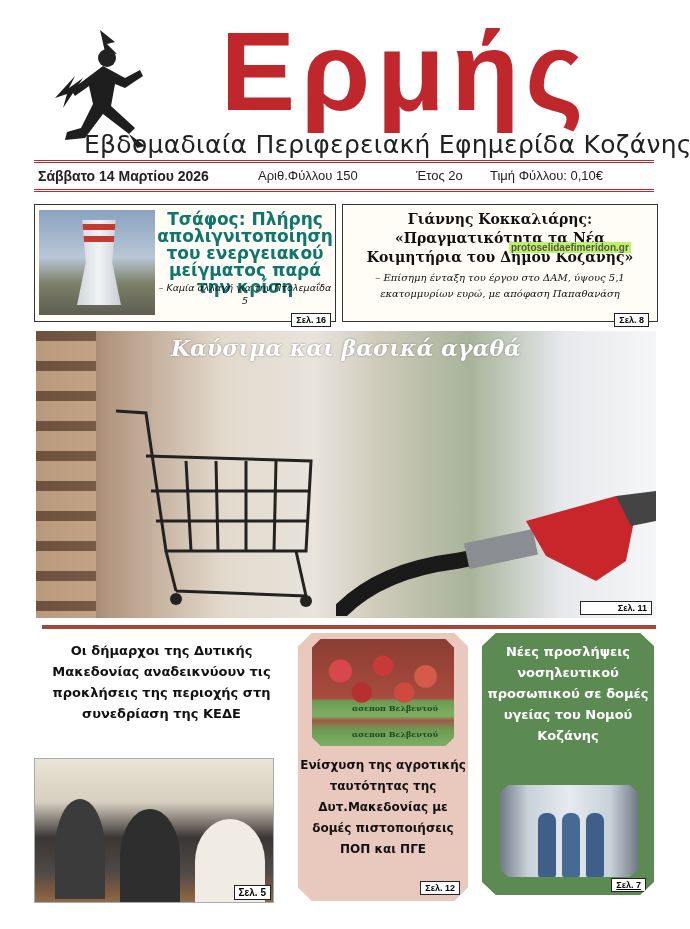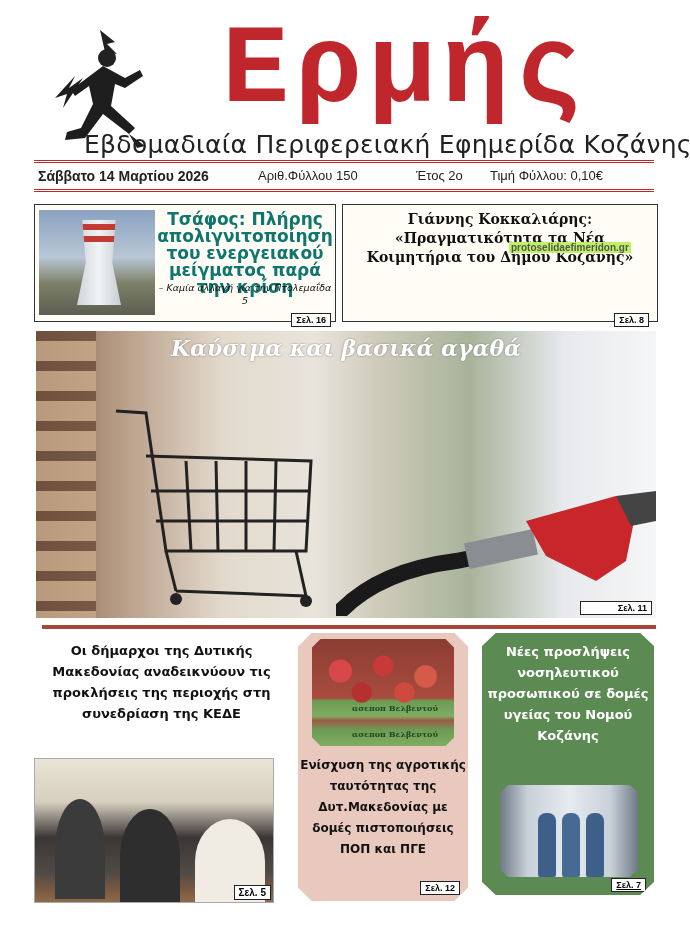--- a/index.html
+++ b/index.html
@@ -1,20 +1,20 @@
 <!DOCTYPE html>
 <html><head>
 <meta charset="utf-8">
 <style>
   * { box-sizing: border-box; margin: 0; padding: 0; }
   body { width: 690px; height: 929px; background: #fff; font-family: "DejaVu Sans", sans-serif; position: relative; overflow: hidden; }
   .abs { position: absolute; }
   
   .logo-runner { left: 45px; top: 28px; width: 110px; height: 130px; }
-  .title { left: 165px; top: 12px; width: 480px; height: 120px; font-family: Liberation Mono, monospace; font-weight: bold; font-size: 112px; color: #c0272d; letter-spacing: 6px; line-height: 120px; text-align: center; }
+  .title { left: 165px; top: 12px; width: 480px; height: 120px; font-family: Liberation Sans, sans-serif; font-weight: bold; font-size: 112px; color: #c0272d; letter-spacing: 6px; line-height: 120px; text-align: center; }
   .subtitle { left: 84px; top: 130px; width: 590px; font-size: 25px; color: #222; letter-spacing: 0.3px; white-space: nowrap; }
   .rule { left: 34px; width: 620px; height: 3px; border-top: 1px solid #c0272d; border-bottom: 1px solid #c0272d; }
   .infobar { left: 38px; top: 168px; width: 620px; height: 20px; font-size: 13px; color: #222; white-space: nowrap; }
   .infobar .date { position: absolute; left: 0; font-weight: bold; font-family: "Liberation Sans", sans-serif; font-size: 14px; }
   .infobar .issue { position: absolute; left: 220px; font-family: "Liberation Sans", sans-serif; font-size: 13px; }
   .infobar .year { position: absolute; left: 378px; font-family: "Liberation Sans", sans-serif; font-size: 13px; }
   .infobar .price { position: absolute; left: 452px; font-family: "Liberation Sans", sans-serif; font-size: 13px; }
   
   .box { border: 1px solid #333; background: #fffdf5; }
   .page-ref { position: absolute; border: 1px solid #222; background: #fff; font-size: 9px; font-weight: bold; padding: 1px 4px; font-family: "Liberation Sans", sans-serif; }
@@ -87,20 +87,21 @@
       </div>
   </div>
   <div class="head">Τσάφος: Πλήρης απολιγνιτοποίηση του ενεργειακού μείγματος παρά την κρίση</div>
   <div class="sub">– Καμία αλλαγή για την Πτολεμαΐδα 5</div>
   <div class="page-ref" style="right:4px;bottom:-6px">Σελ. 16</div>
 </div>
 
 <div class="abs box box2">
   <div class="head">Γιάννης Κοκκαλιάρης: «Πραγματικότητα τα Νέα Κοιμητήρια του Δήμου Κοζάνης»</div>
   <div class="watermark">protoselidaefimeridon.gr</div>
+  <div class="sub">– Επίσημη ένταξη του έργου στο ΔΑΜ, ύψους 5,1 εκατομμυρίων ευρώ, με απόφαση Παπαθανάση</div>
   <div class="page-ref" style="right:8px;bottom:-6px">Σελ. 8</div>
 </div>
 
 <div class="abs banner">
   <div class="shelves"></div>
   <svg class="cart" viewBox="0 0 210 210">
     <g stroke="#222" stroke-width="3" fill="none">
       <path d="M10 10 L40 12 L60 150 L200 150 L205 60 L40 55"></path>
       <path d="M60 150 L70 190 M190 150 L200 195 M70 190 L200 195"></path>
       <path d="M80 60 L85 150 M110 60 L112 150 M140 60 L140 150 M170 60 L168 150 M45 90 L204 90 M50 120 L202 120"></path>

